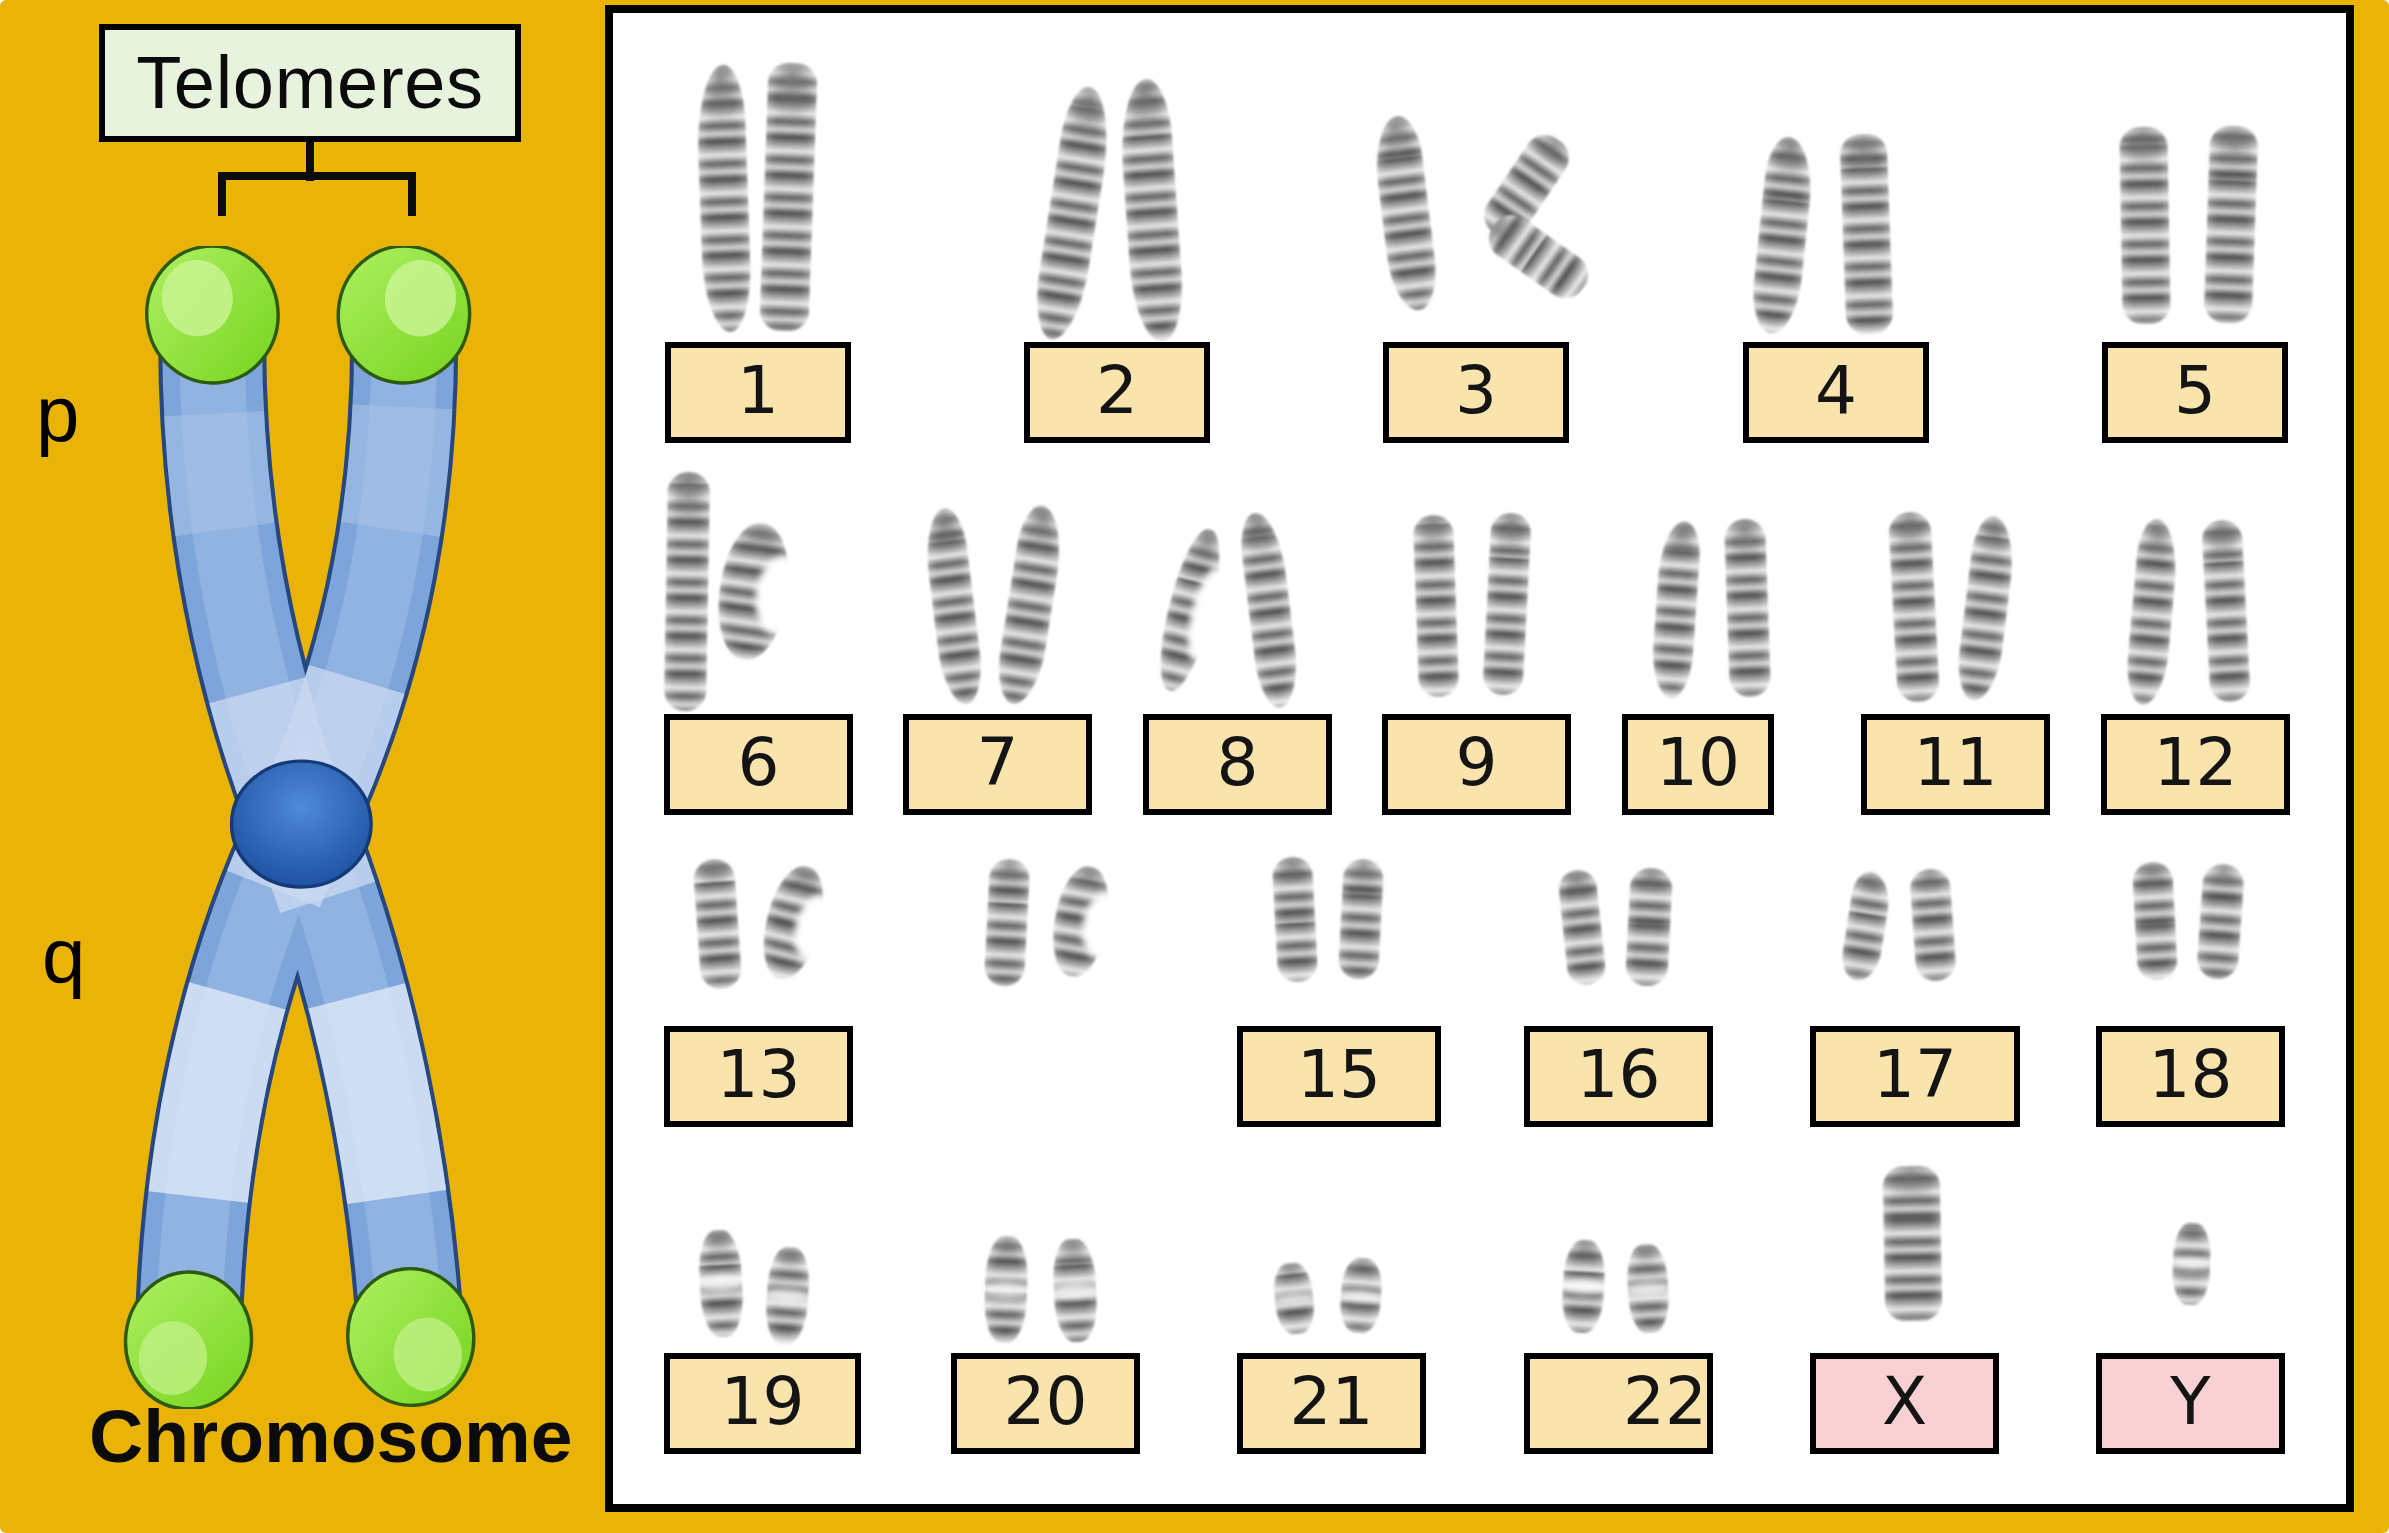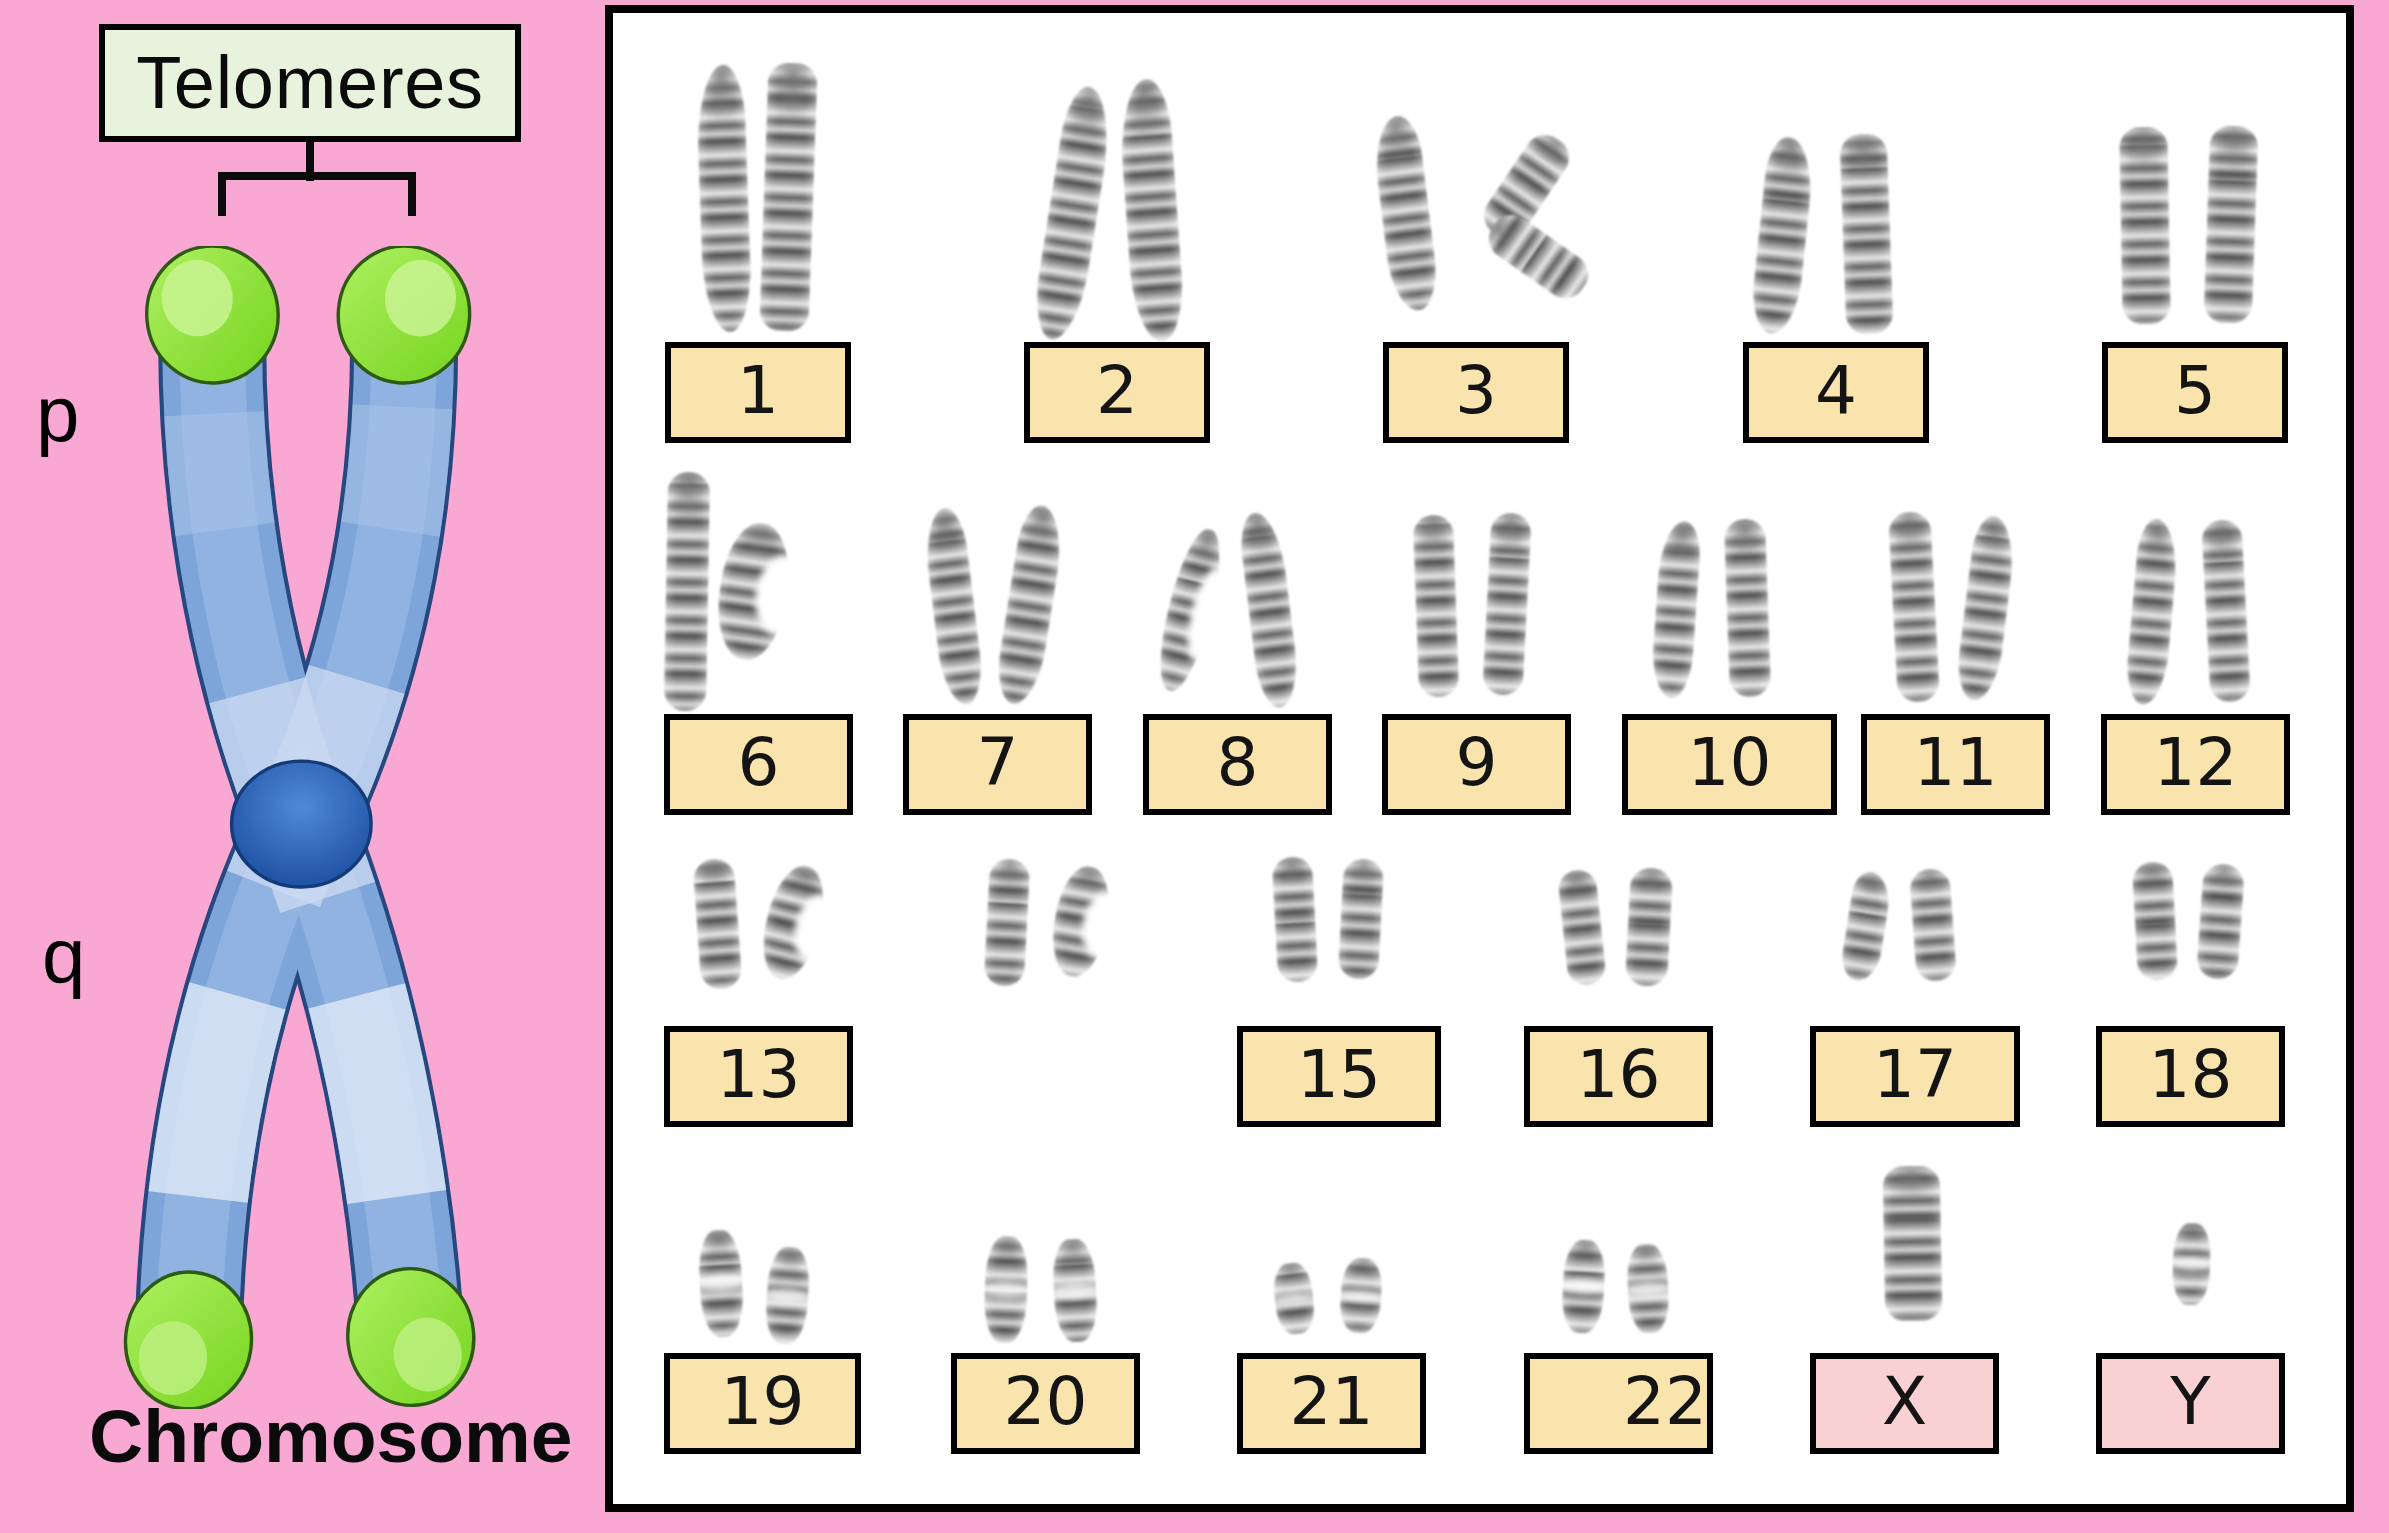--- a/index.html
+++ b/index.html
@@ -1,18 +1,18 @@
 <!DOCTYPE html>
 <html style="font-size:11px"><head>
 <meta charset="utf-8">
 <style>
   html,body{margin:0;padding:0;background:#ffffff;}
   *{box-sizing:border-box;}
-  .page{position:relative;width:2389px;height:1533px;background:#f9a8d4;
-        font-family:"Liberation Sans",sans-serif;overflow:hidden;}
+  .page{position:relative;width:2389px;height:1533px;background:#eab308;
+        font-family:"Liberation Sans",sans-serif;overflow:hidden;border-radius:6px;}
 
   
   .telo-box{position:absolute;left:99px;top:24px;width:422px;height:118px;
             border:6.2px solid #000;background:#e7f3dd;text-align:center;}
   .telo-box span{line-height:105px;font-size:74px;color:#0b0b0b;letter-spacing:0.7px;}
   .conn{position:absolute;background:#0b0b0b;}
   .conn.stem{left:306px;top:142px;width:8.2px;height:39px;}
   .conn.bar{left:218px;top:172px;width:198px;height:8.2px;}
   .conn.tickl{left:218px;top:172px;width:8.2px;height:44px;}
   .conn.tickr{left:408px;top:172px;width:8.2px;height:44px;}
@@ -142,21 +142,21 @@
       <div class="ch hook" style="left: 556px; top: 514px; width: 42px; height: 166px; transform: rotate(14deg); background-position: 0px 0px, 0px 54px;">
         <div class="carve"></div>
       </div>
       <div class="ch bendR" style="left: 636px; top: 499px; width: 41px; height: 196px; transform: rotate(-7deg); background-position: 0px 0px, 0px 24px;"></div>
       <div class="klabel" style="left: 530px; top: 701px; width: 189px;">8</div>
       <div class="ch" style="left: 803px; top: 502px; width: 40px; height: 182px; transform: rotate(-2deg); background-position: 0px 0px, 0px 9px;"></div>
       <div class="ch" style="left: 874px; top: 500px; width: 40px; height: 182px; transform: rotate(3deg); background-position: 0px 0px, 0px 45px;"></div>
       <div class="klabel" style="left: 769px; top: 701px; width: 189px;">9</div>
       <div class="ch bendL" style="left: 1043px; top: 508px; width: 40px; height: 177px; transform: rotate(4deg); background-position: 0px 0px, 0px 30px;"></div>
       <div class="ch" style="left: 1114px; top: 506px; width: 41px; height: 178px; transform: rotate(-2deg); background-position: 0px 0px, 0px 0px;"></div>
-      <div class="klabel" style="left: 1009px; top: 701px; width: 215px;">10</div>
+      <div class="klabel" style="left: 1009px; top: 701px; width: 152px;">10</div>
       <div class="ch" style="left: 1280px; top: 499px; width: 42px; height: 190px; transform: rotate(-3deg); background-position: 0px 0px, 0px 51px;"></div>
       <div class="ch bendR" style="left: 1352px; top: 503px; width: 42px; height: 185px; transform: rotate(7deg); background-position: 0px 0px, 0px 21px;"></div>
       <div class="klabel" style="left: 1248px; top: 701px; width: 189px;">11</div>
       <div class="ch bendR" style="left: 1519px; top: 506px; width: 40px; height: 186px; transform: rotate(5deg); background-position: 0px 0px, 0px 6.2px;"></div>
       <div class="ch" style="left: 1593px; top: 507px; width: 40px; height: 182px; transform: rotate(-3deg); background-position: 0px 0px, 0px 42px;"></div>
       <div class="klabel" style="left: 1488px; top: 701px; width: 189px;">12</div>
       <div class="ch" style="left: 84px; top: 846px; width: 41px; height: 130px; transform: rotate(-4deg); background-position: 0px 0px, 0px 23px;"></div>
       <div class="ch hook" style="left: 154px; top: 852px; width: 53px; height: 115px; transform: rotate(14deg); background-position: 0px 0px, 0px 60px;">
         <div class="carve"></div>
       </div>

